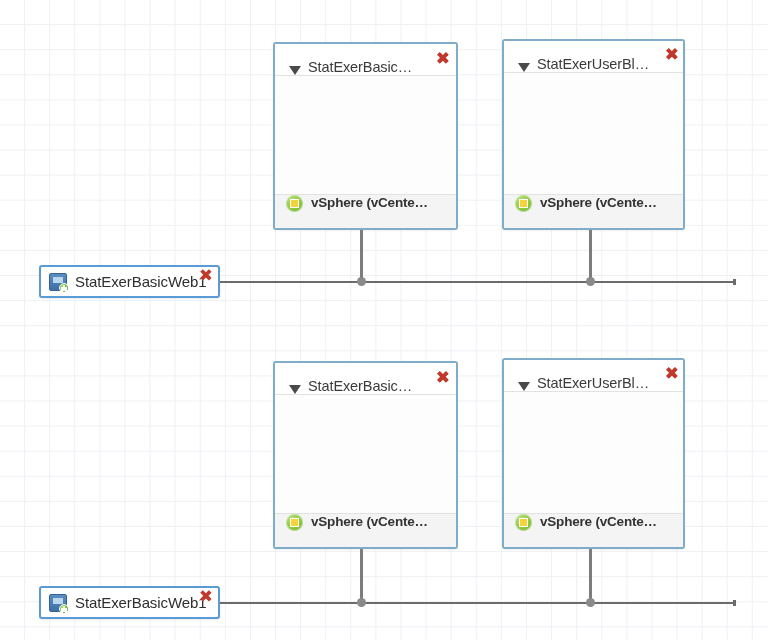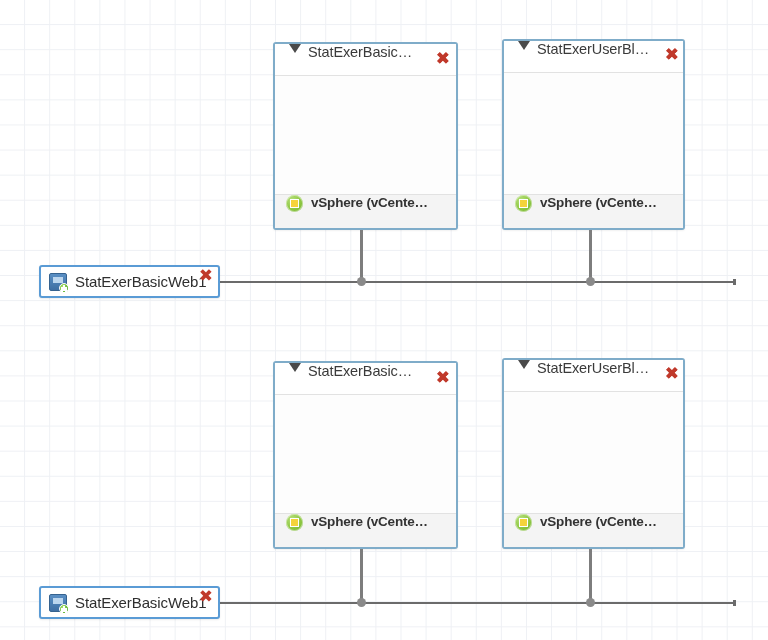--- a/index.html
+++ b/index.html
@@ -63,21 +63,21 @@
     flex-direction: column;
     box-shadow: 0 1px 2px rgba(0,0,0,0.06);
   }
   .node-header {
     position: relative;
     height: 32px;
     flex: 0 0 32px;
     background: #ffffff;
     border-bottom: 1px solid #e2e2e2;
     display: flex;
-    align-items: flex-start;
+    align-items: flex-end;
     padding-left: 14px;
     box-sizing: border-box;
   }
   .caret {
     width: 0;
     height: 0;
     border-left: 6px solid transparent;
     border-right: 6px solid transparent;
     border-top: 9px solid #4a4a4a;
     margin-right: 7px;

